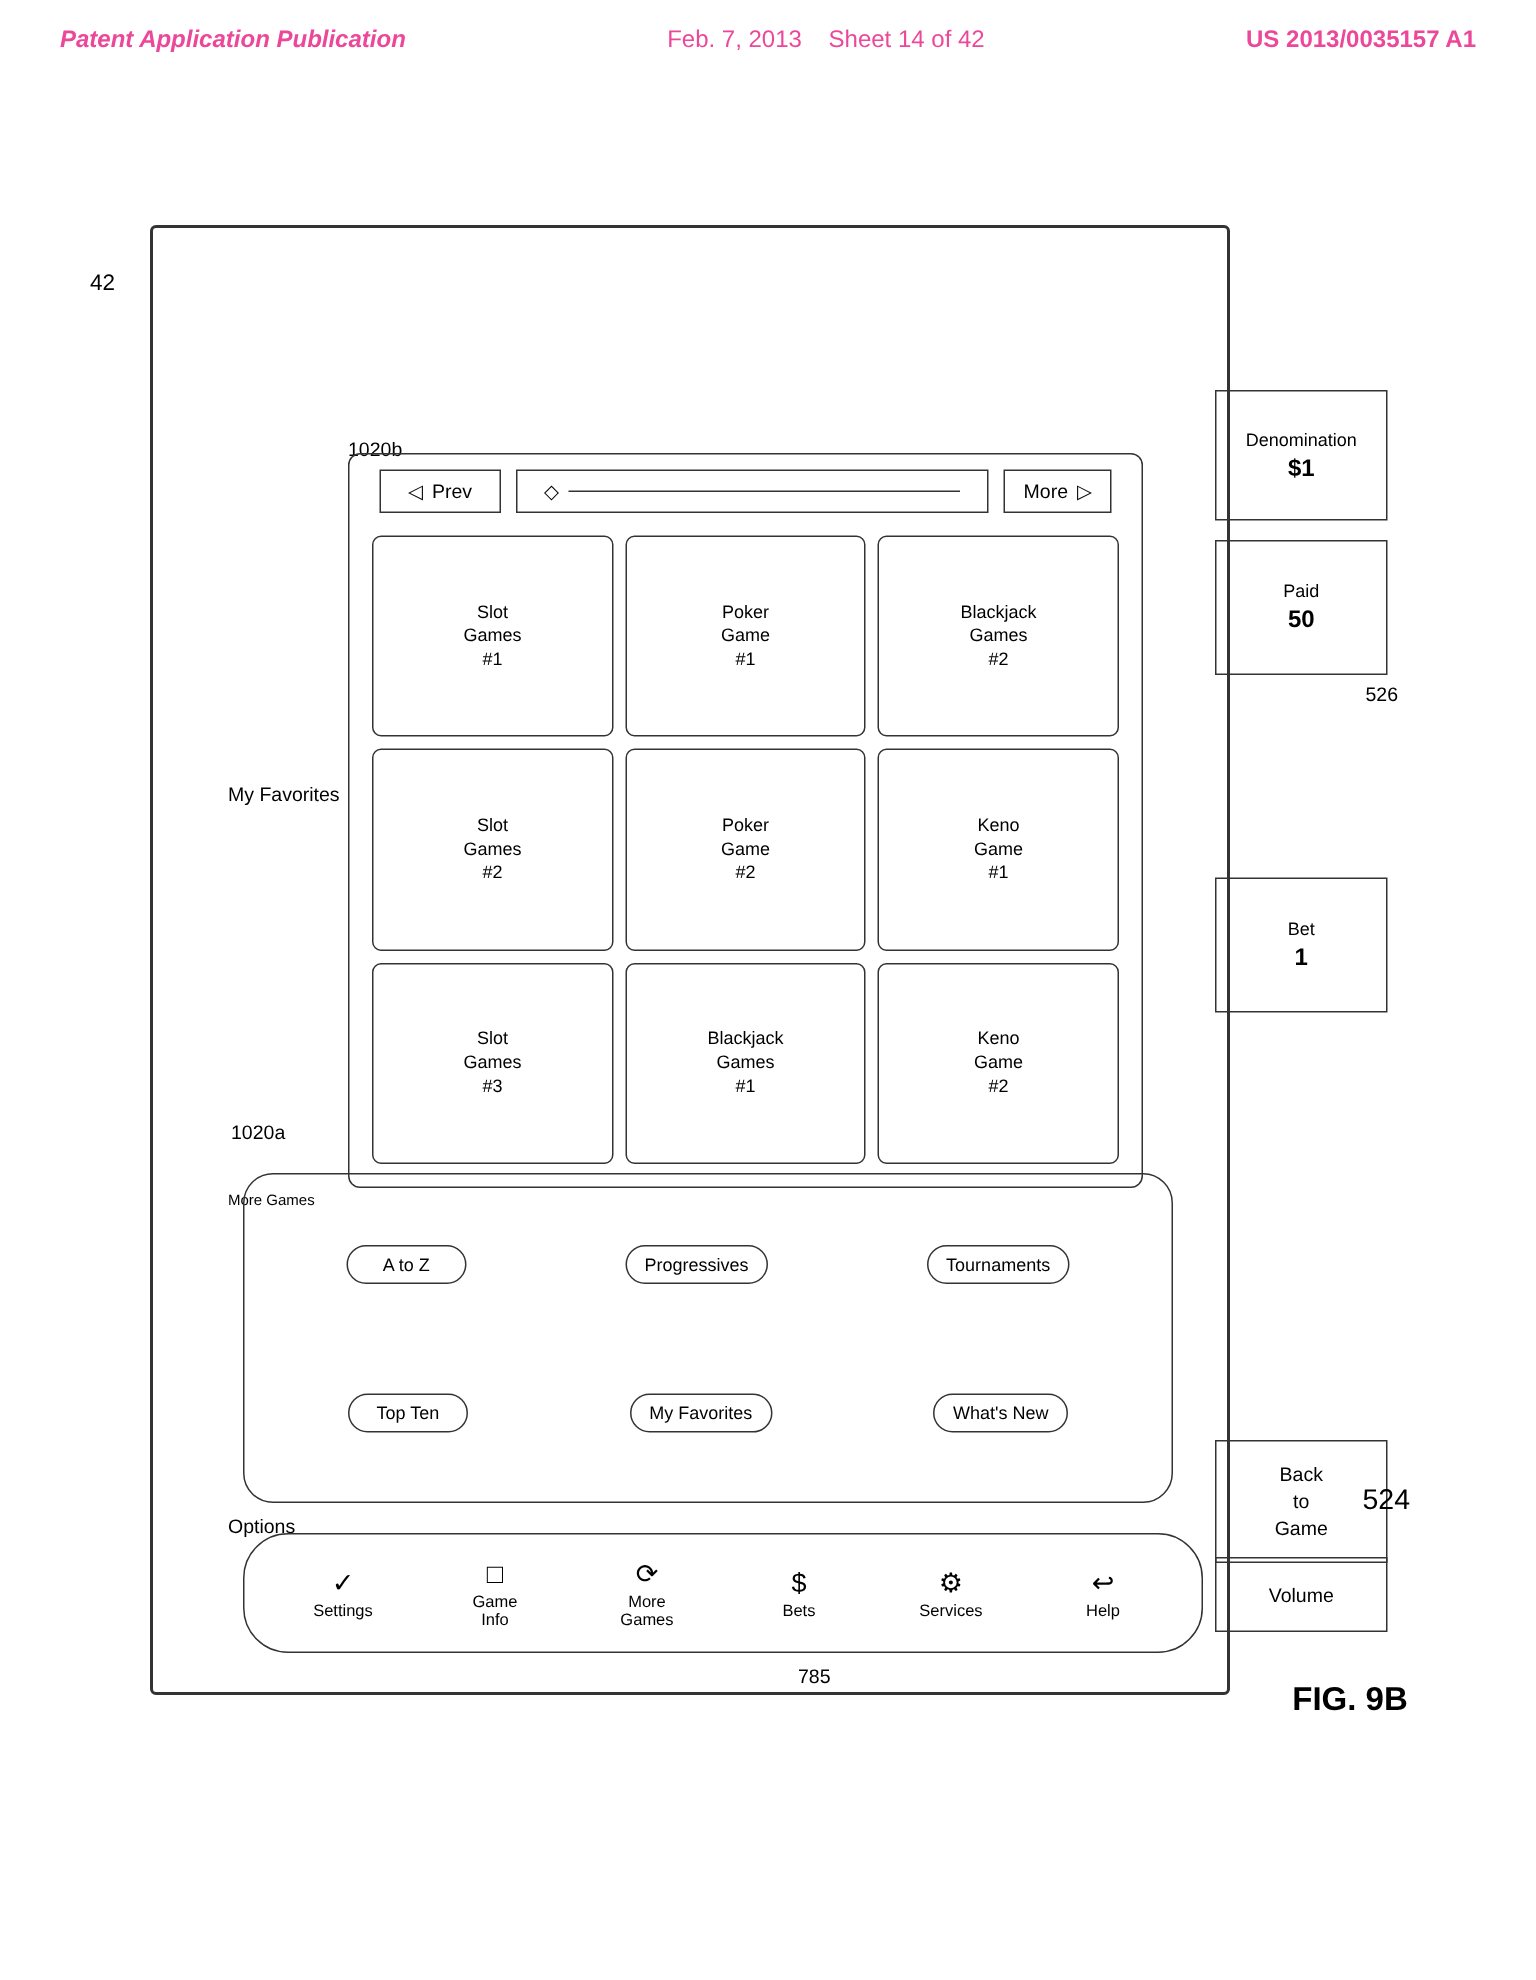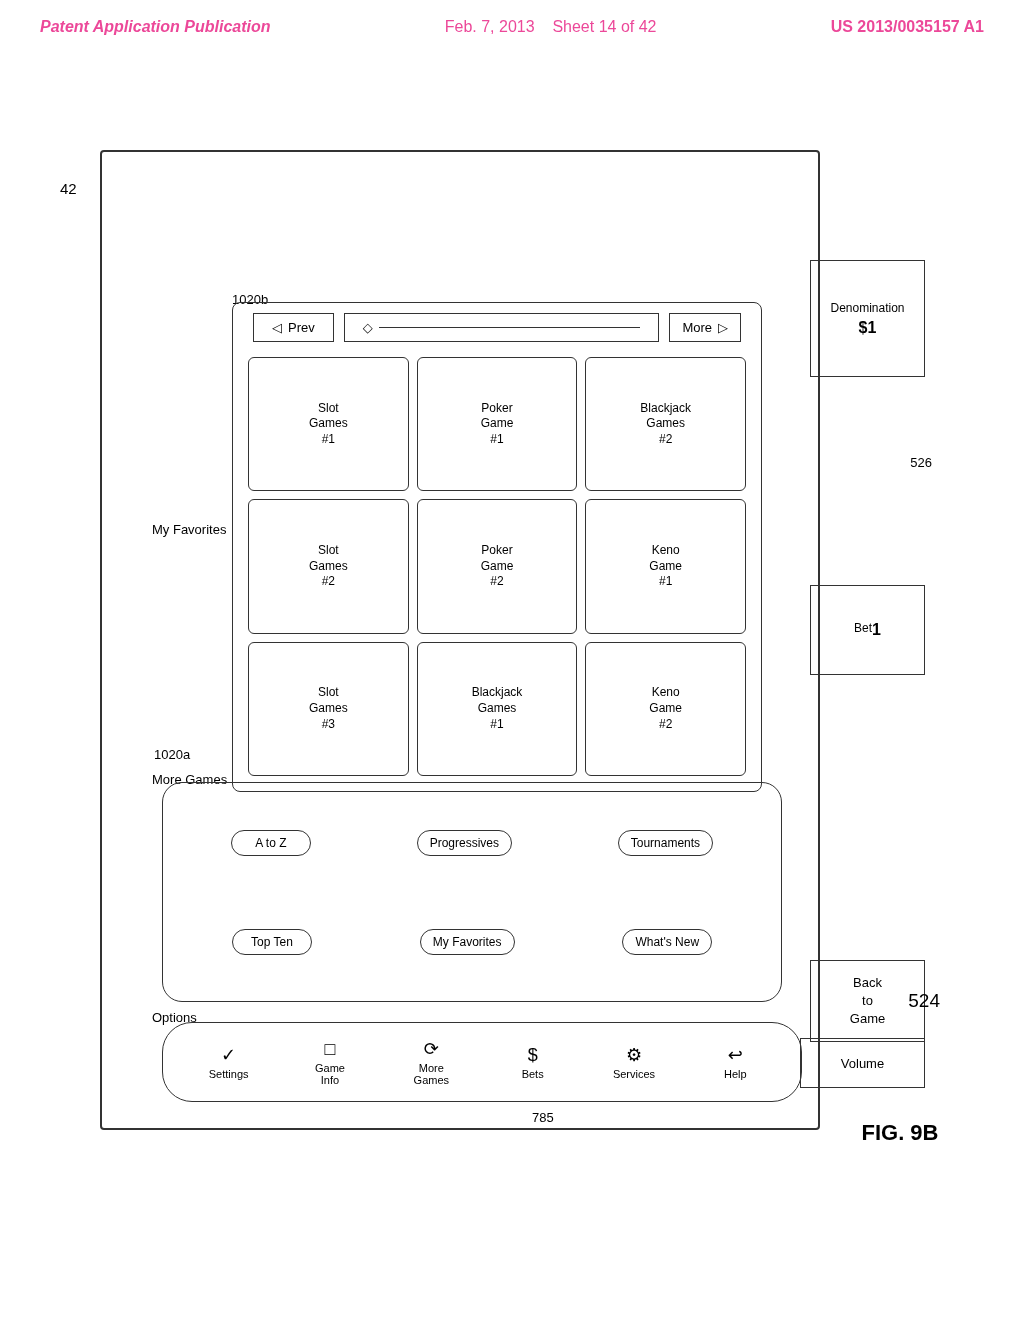--- a/index.html
+++ b/index.html
@@ -96,22 +96,22 @@
       position: absolute;
       left: 430px;
       top: 958px;
       font-size: 13px;
     }
 
     
     .more-games-label {
       position: absolute;
       left: 50px;
-      top: 620px;
-      font-size: 13px;
+      top: 643px;
+      font-size: 10px;
     }
 
     
     .more-games-box {
       position: absolute;
       left: 60px;
       top: 630px;
       width: 620px;
       height: 220px;
       border: 1.5px solid #333;
@@ -267,21 +267,21 @@
       justify-content: center;
       text-align: center;
       font-size: 13px;
       line-height: 1.4;
     }
 
     .volume-box {
       position: absolute;
       right: 15px;
       top: 918px;
-      width: 125px;
+      width: 115px;
       height: 50px;
       border: 1.5px solid #333;
       display: flex;
       align-items: center;
       justify-content: center;
       font-size: 13px;
     }
   </style>
 </head>
 <body>
@@ -378,30 +378,34 @@
         <div class="game-card">Poker<br>Game<br>#2</div>
         <div class="game-card">Keno<br>Game<br>#1</div>
         <div class="game-card">Slot<br>Games<br>#3</div>
         <div class="game-card">Blackjack<br>Games<br>#1</div>
         <div class="game-card">Keno<br>Game<br>#2</div>
       </div>
     </div>
 
   </div>
 
-  <div style="position:absolute; right:15px; top:140px; width:115px; height:117px; border:1.5px solid #333; display:flex; flex-direction:column; align-items:center; justify-content:center; text-align:center;">
+  <div style="position:absolute; right:15px; top:140px; width:115px; height:87px; border:1.5px solid #333; display:flex; flex-direction:column; align-items:center; justify-content:center; text-align:center;">
     <div class="panel-label">Denomination</div>
     <div class="panel-value">$1</div>
   </div>
 
+  <div style="position:absolute; right:15px; top:240px; width:115px; height:90px; border:1.5px solid #333; display:flex; flex-direction:column; align-items:center; justify-content:center; text-align:center;">
+    <div class="panel-label">Paid</div>
+    <div class="panel-value">50</div>
+  </div>
 
   <div style="position:absolute; right:8px; top:335px; font-size:13px;">526</div>
 
 
-  <div style="position:absolute; right:15px; top:465px; width:115px; height:90px; border:1.5px solid #333; display:flex; flex-direction:row; align-items:center; justify-content:center; text-align:center;">
+  <div style="position:absolute; right:15px; top:465px; width:115px; height:90px; border:1.5px solid #333; display:flex; flex-direction:column; align-items:center; justify-content:center; text-align:center;">
     <div class="panel-label">Bet</div>
     <div class="panel-value">1</div>
   </div>
 
   <div class="back-game-box">
     <span>Back<br>to<br>Game</span>
   </div>
 
   <div class="ref-524">524</div>
 

